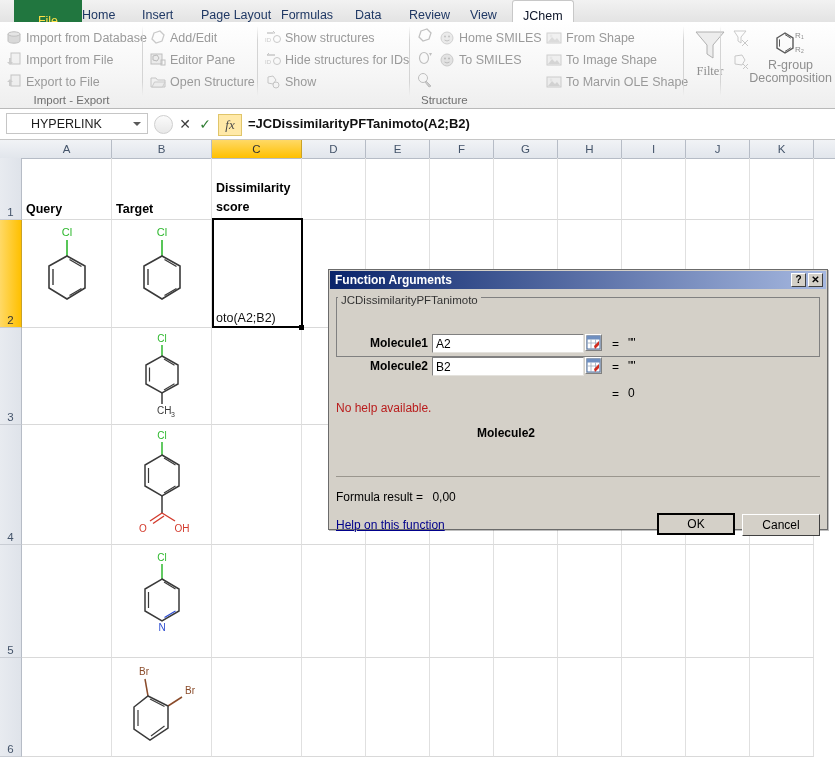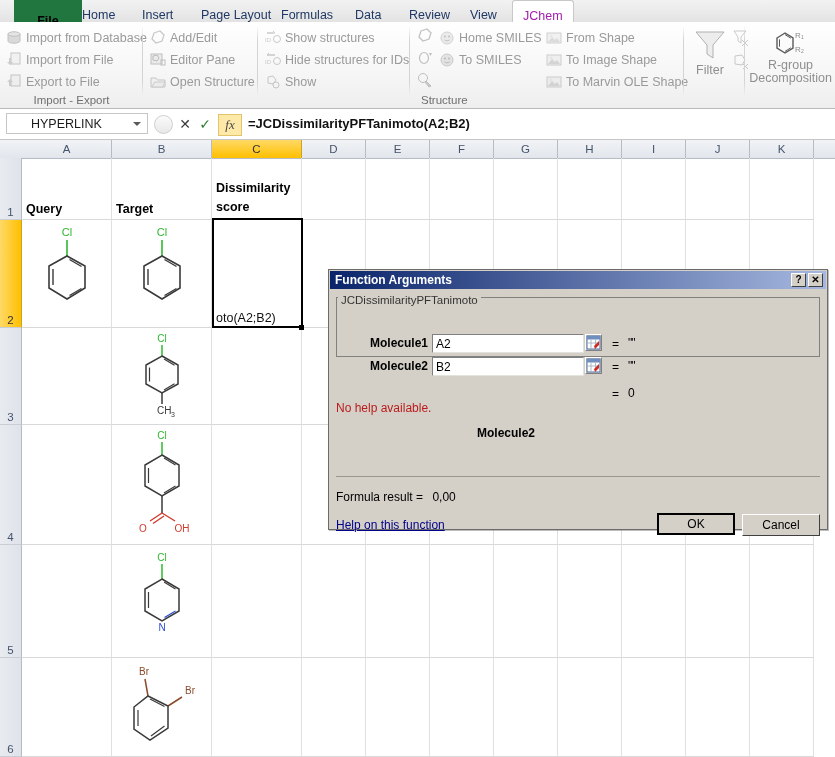--- a/index.html
+++ b/index.html
@@ -16,26 +16,26 @@
     position:absolute;left:0;top:0;width:835px;height:22px;
     background:linear-gradient(#f2f2f2,#e3e3e3);
     border-bottom:1px solid #c8c8c8;
   }
   .tab{
     position:absolute;top:0;height:22px;line-height:22px;
     padding:4px 10px;font-size:12.5px;color:#1f3864;
     text-align:center;white-space:nowrap;cursor:default;
   }
   .tab.file{
-    background:#21763f;color:#000000;font-weight:bold;
+    background:#21763f;color:#fde047;font-weight:normal;
     left:14px;width:48px;padding:10px;border-radius:0;
   }
   .tab.active{
     background:#ffffff;border-left:1px solid #c8c8c8;border-right:1px solid #c8c8c8;
-    border-top:1px solid #c8c8c8;height:23px;color:#a21caf;
+    border-top:1px solid #c8c8c8;height:23px;color:#0f172a;
     border-top-left-radius:3px;border-top-right-radius:3px;text-align:center;
   }
 
   
   .ribbon{
     position:absolute;left:0;top:22px;width:835px;height:86px;
     background:linear-gradient(#ffffff,#f6f6f6 60%,#eeeeee);
     border-bottom:1px solid #b9b9b9;
   }
   .rgroup{position:absolute;top:0;height:86px;}
@@ -402,21 +402,21 @@
               <rect x="1" y="3" width="14" height="10" fill="#e3e3e3" stroke="#9a9a9a"></rect>
               <path d="M2 12l4-5 3 3 2-2 3 4z" fill="#a9a9a9"></path>
               <circle cx="5" cy="6" r="1.4" fill="#cfcfcf"></circle>
             </svg>
         </span>
         <span class="txt">To Marvin OLE Shape</span>
       </div>
       <div class="sep"></div>
     </div>
 
-    <div class="rgroup" style="left:685px;width:60px;">
+    <div class="rgroup" style="left:685px;width:36px;font-family:Liberation Serif, serif;">
       <div class="bigitem" style="left:0;top:6px;width:50px;">
         <span>
           <svg width="36" height="34" viewBox="0 0 36 34">
               <polygon points="4,4 32,4 21,17 21,30 15,26 15,17" fill="#ededed" stroke="#b0b0b0"></polygon>
             </svg>
         </span>
         <div style="margin-top:-2px;">Filter</div>
       </div>
       <div class="ico" style="left:47px;top:7px;width:18px;height:18px;">
         <svg width="18" height="18" viewBox="0 0 18 18">

